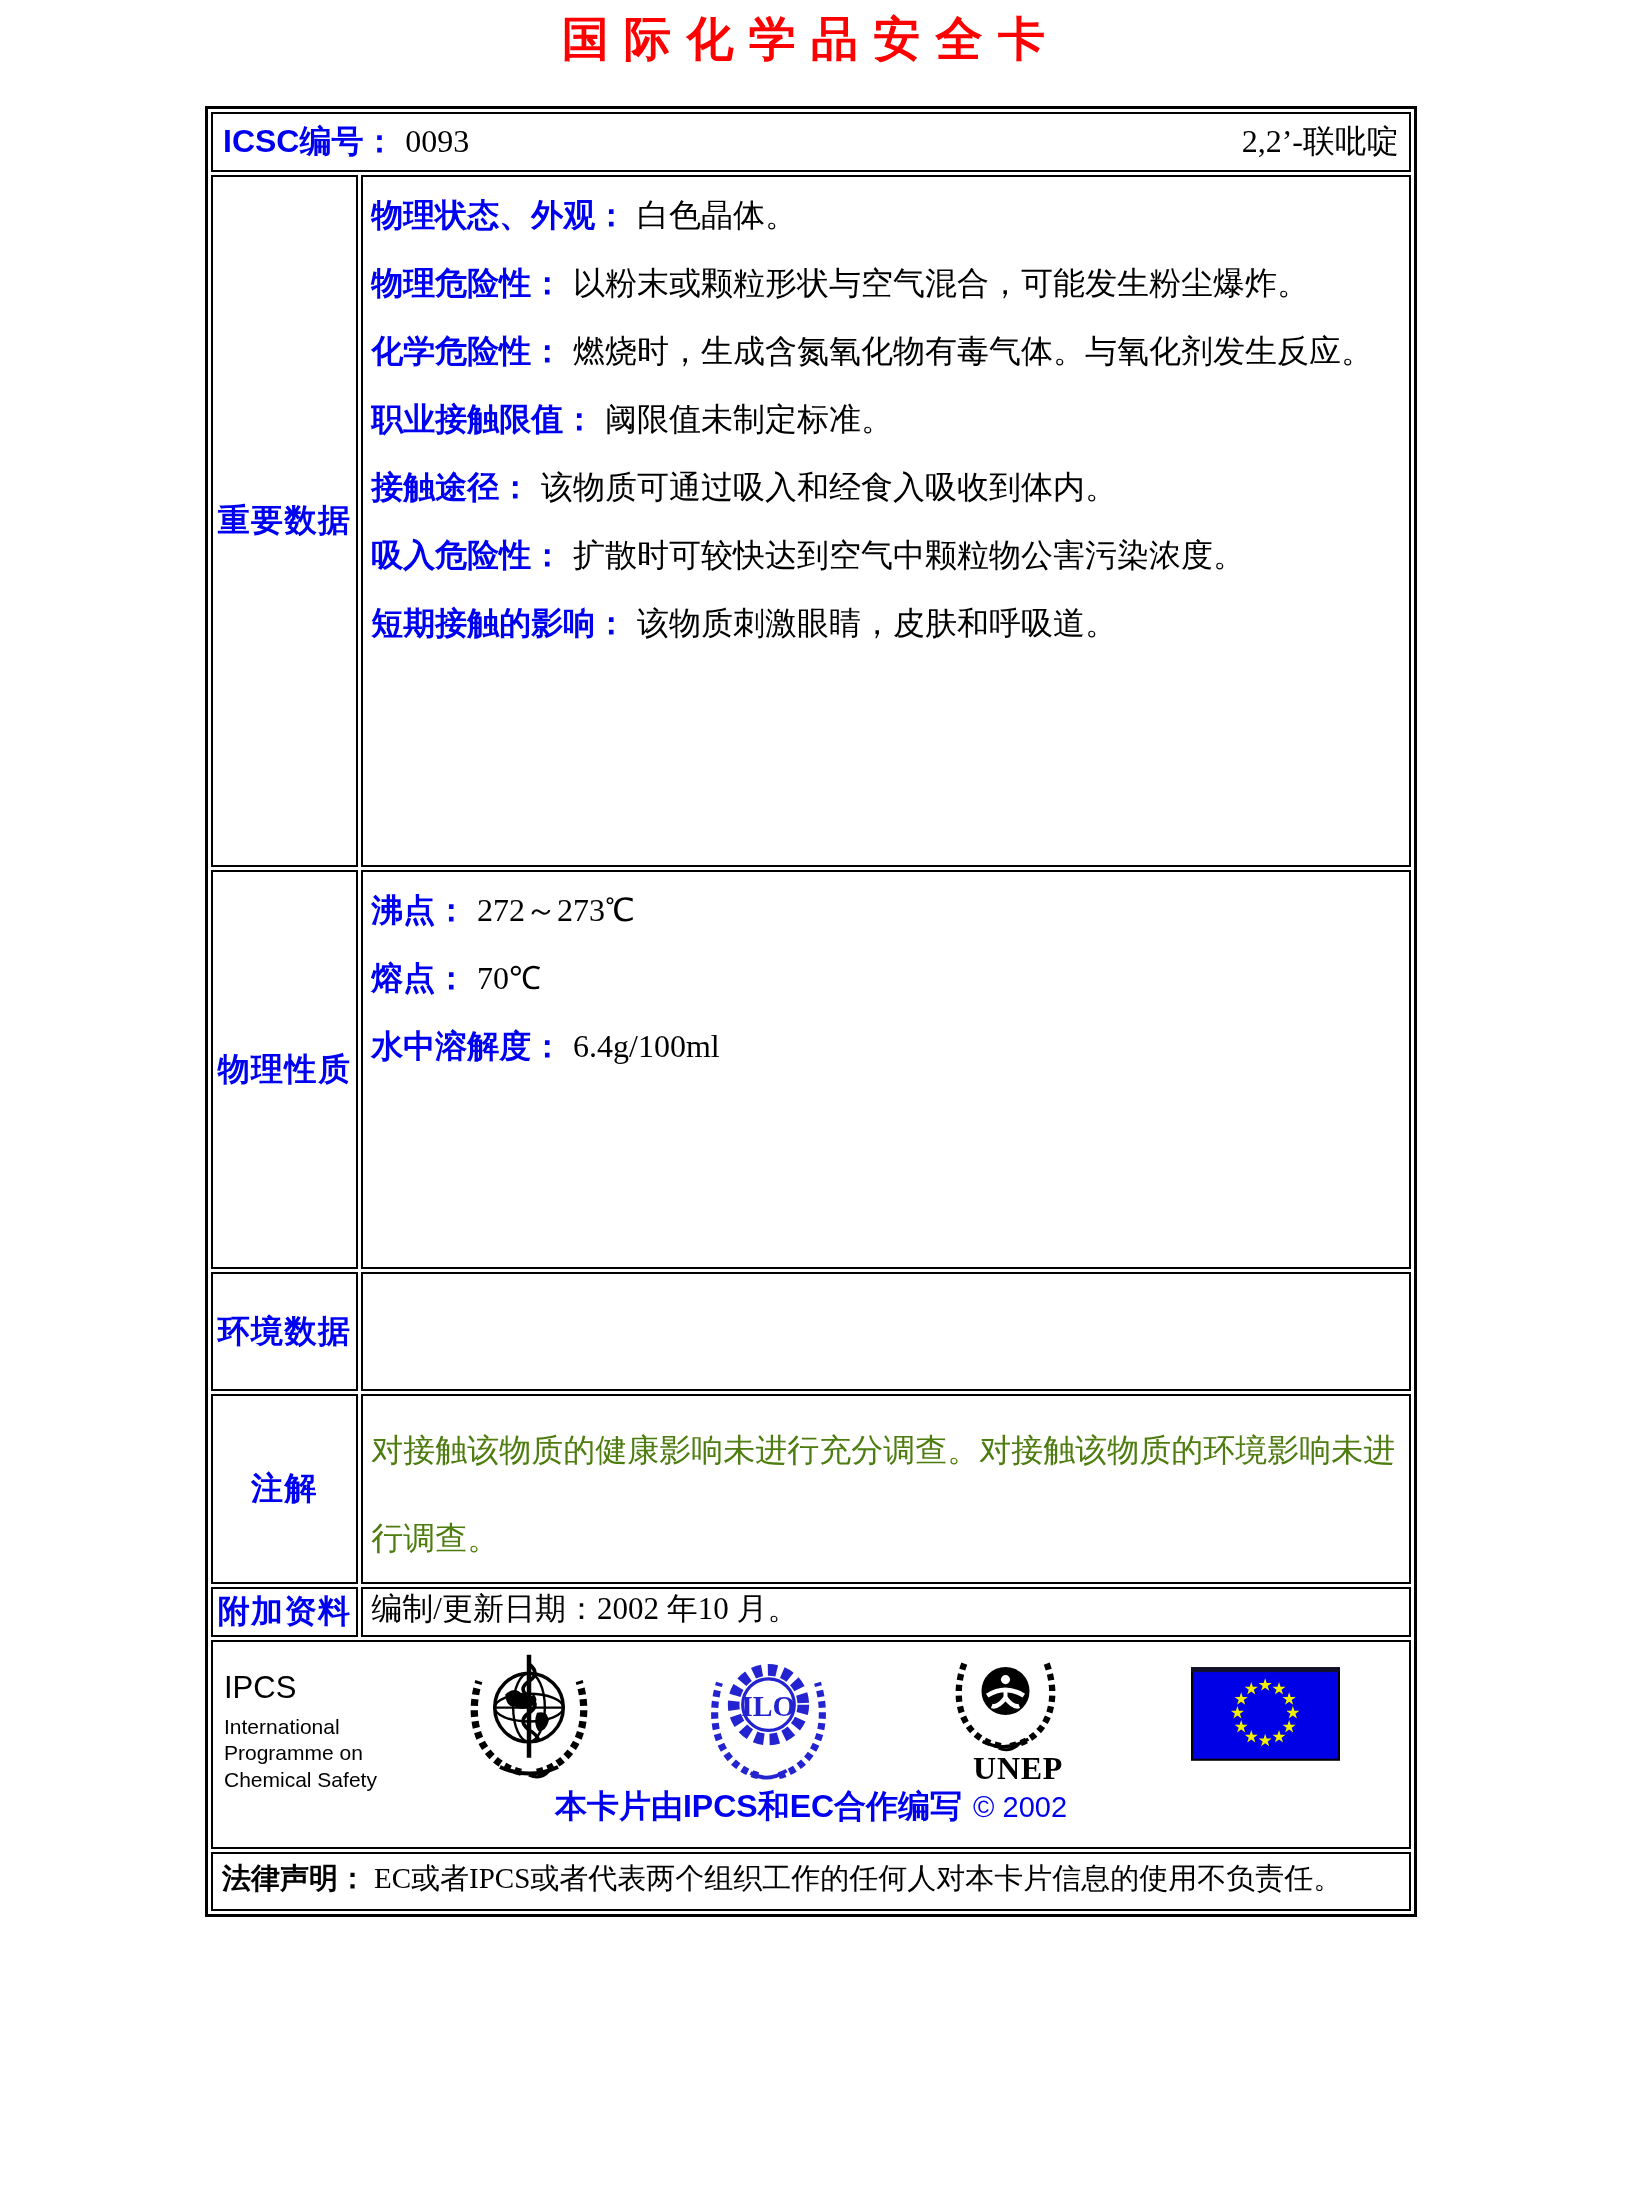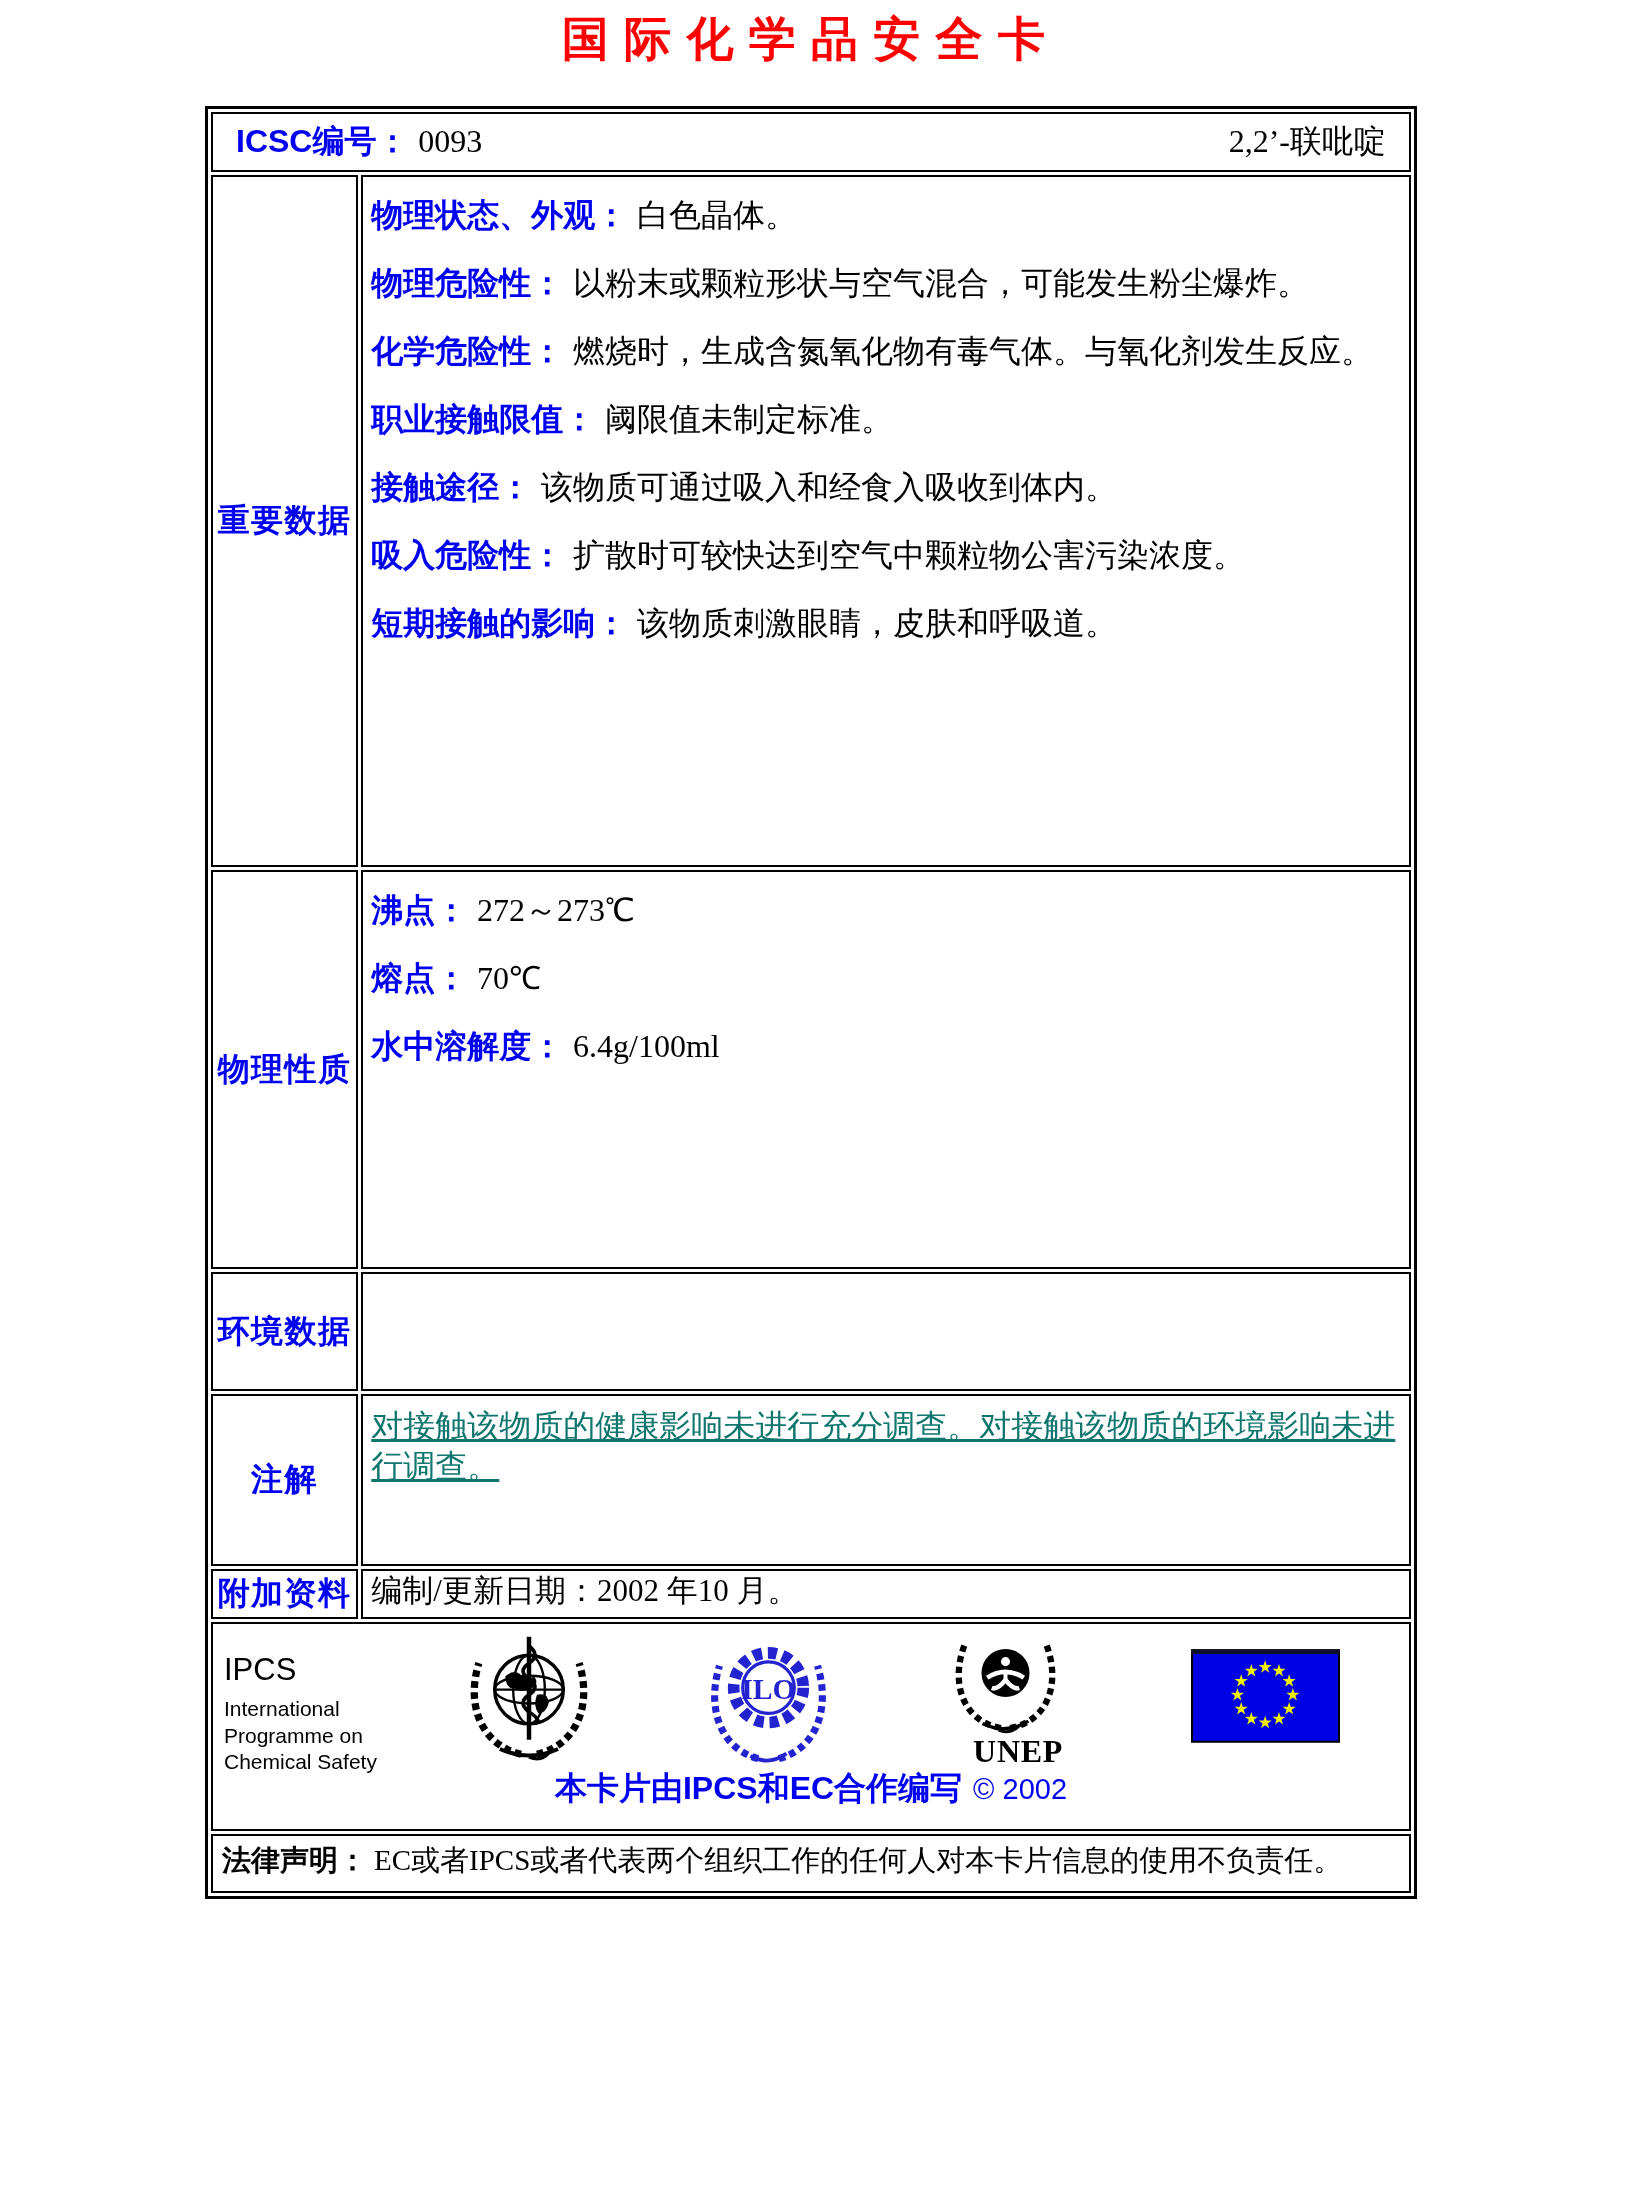--- a/index.html
+++ b/index.html
@@ -20,39 +20,39 @@
   }
   td { border:2.8px solid #000; background:#fff; padding:0; vertical-align:top; }
   td.lab { width:143px; vertical-align:middle; text-align:center; }
   .sec-label {
     color:var(--accent-blue,#0000f0);
     font-family:"Liberation Sans", sans-serif;
     font-weight:600; font-size:32px; letter-spacing:1.4px;
   }
   .header-flex {
     display:flex; justify-content:space-between; align-items:center;
-    height:100%; padding:0 23px;border-radius:14px;
+    height:100%; padding:0 10px;border-radius:14px;
   }
   .blue-label {
     color:var(--accent-blue,#0000f0); font-weight:600; font-size:32px;
     font-family:"Liberation Sans", sans-serif;
   }
   .serif { font-family:"Liberation Serif", serif; color:#000; }
   .hdr-num { font-size:32px; margin-left:9.7px; }
   .hdr-name { font-size:32px; }
   .content { padding:8.3px 9.7px 0 8.3px; }
   .line { line-height:61px; white-space:nowrap; }
   .fieldlabel {
     color:var(--accent-blue,#0000f0); font-weight:600; font-size:32px;
     font-family:"Liberation Sans", sans-serif; margin-right:9.7px;
   }
   .value { font-family:"Liberation Serif", serif; font-size:32px; color:#000; }
   .notes-text {
-    font-family:"Liberation Serif", serif; font-size:32px; color:#0f766e;
-    line-height:40px; padding:9.7px 12.5px 0 8.3px;text-decoration:underline;
+    font-family:"Liberation Serif", serif; font-size:32px; color:#4d7c0f;
+    line-height:88px; padding:9.7px 12.5px 0 8.3px;
   }
   .addl-line { line-height:39px; padding:0 8.3px; white-space:nowrap; }
   .addl-line .value { font-size:31px; }
   .legal-line { line-height:49px; padding:0 9px; white-space:nowrap; }
   .legal-line .fieldlabel { color:#000; font-size:29px; margin-right:7px; }
   .legal-line .value { font-size:29px; }
   
   .logos-row { position:relative; height:205px; }
   .ipcs-block { position:absolute; left:11px; top:28px; }
   .ipcs-acr { font-weight:normal; font-size:31px; margin-bottom:8.3px; }

